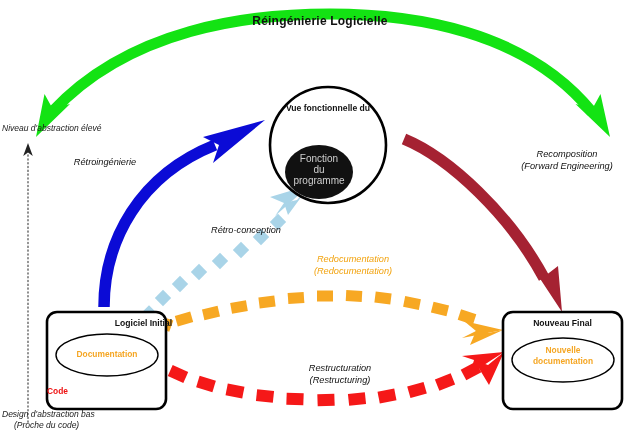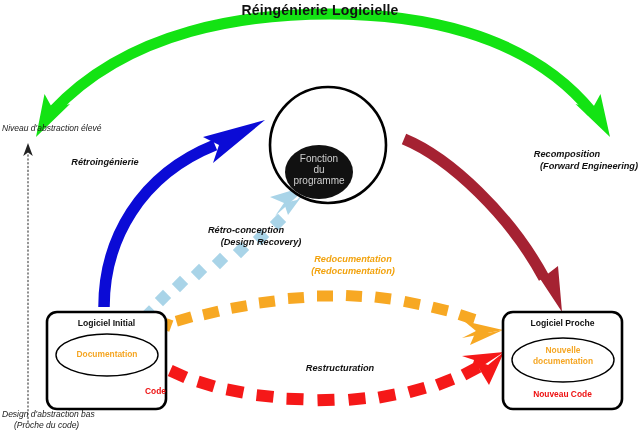--- a/index.html
+++ b/index.html
@@ -22,34 +22,35 @@
     width: 640px;
     height: 435px;
   }
   .txt {
     position: absolute;
     font-family: "Liberation Sans", sans-serif;
     white-space: pre;
     line-height: 1.18;
   }
   .title {
-    font-size: 14px;
+    font-size: 12px;
     font-weight: bold;
     color: #111111;
     letter-spacing: 0.2px;
+    margin-top: 12px;
   }
   .axis-label {
     font-size: 8.5px;
     font-style: italic;
     color: #1a1a1a;
   }
   .arrow-label {
     font-size: 9.2px;
     font-style: italic;
-    font-weight: bold;
+    font-weight: normal;
     color: #111111;
     text-align: center;
   }
   .arrow-label.orange { color: #F2A30F; }
   .box-title {
     font-size: 8.6px;
     font-weight: bold;
     color: #111111;
   }
   .box-doc {
@@ -238,40 +239,40 @@
     </g>
   </svg>
 
   <div class="txt title" style="left:0; top:2px; width:640px; text-align:center;">Réingénierie Logicielle</div>
 
   <div class="txt axis-label" style="left:2px; top:123px;">Niveau d'abstraction élevé</div>
 
   <div class="txt axis-label" style="left:2px; top:409px;">Design d'abstraction bas</div>
   <div class="txt axis-label" style="left:14px; top:420px;">(Proche du code)</div>
 
+  <div class="txt circle-title" style="left:272px; top:103px; width:112px;">Vue fonctionnelle du</div>
 
   <div class="txt circle-inner-label" style="left:289px; top:152px; width:60px;">Fonction</div>
   <div class="txt circle-inner-label" style="left:289px; top:163px; width:60px;">du</div>
   <div class="txt circle-inner-label" style="left:285px; top:174px; width:68px;">programme</div>
 
   <div class="txt arrow-label" style="left:40px; top:157px; width:130px;">Rétroingénierie</div>
 
   <div class="txt arrow-label" style="left:181px; top:225px; width:130px;">Rétro-conception</div>
-  <div class="txt arrow-label" style="left:194px; top:237px; width:134px;">(Design Recovery)</div>
 
   <div class="txt arrow-label" style="left:500px; top:149px; width:134px;">Recomposition</div>
-  <div class="txt arrow-label" style="left:496px; top:161px; width:142px;text-align:right;">(Forward Engineering)</div>
+  <div class="txt arrow-label" style="left:496px; top:161px; width:142px;">(Forward Engineering)</div>
 
   <div class="txt arrow-label orange" style="left:278px; top:254px; width:150px;">Redocumentation</div>
   <div class="txt arrow-label orange" style="left:278px; top:266px; width:150px;">(Redocumentation)</div>
 
   <div class="txt arrow-label" style="left:270px; top:363px; width:140px;">Restructuration</div>
-
-  <div class="txt box-title" style="left:47px; top:318px; width:119px; text-align:center;">Logiciel Initial</div>
+  <div class="txt arrow-label" style="left:270px; top:375px; width:140px;">(Restructuring)</div>
+
+  <div class="txt box-title" style="left:47px; top:318px; width:119px; text-align:center;padding-left:37px;">Logiciel Initial</div>
   <div class="txt box-doc" style="left:56px; top:350px; width:102px;">Documentation</div>
-  <div class="txt box-code" style="left:47px; top:387px; width:119px; text-align:right;">Code</div>
-
-  <div class="txt box-title" style="left:503px; top:318px; width:119px; text-align:center;">Logiciel Proche</div>
+  <div class="txt box-code" style="left:47px; top:387px; width:119px; text-align:left;">Code</div>
+
+  <div class="txt box-title" style="left:503px; top:318px; width:119px; text-align:center;">Nouveau Final</div>
   <div class="txt box-doc" style="left:512px; top:346px; width:102px;">Nouvelle</div>
   <div class="txt box-doc" style="left:512px; top:357px; width:102px;">documentation</div>
-  <div class="txt box-code" style="left:503px; top:390px; width:119px; text-align:center;">Nouveau Code</div>
 
 </div>
 
 </body></html>

